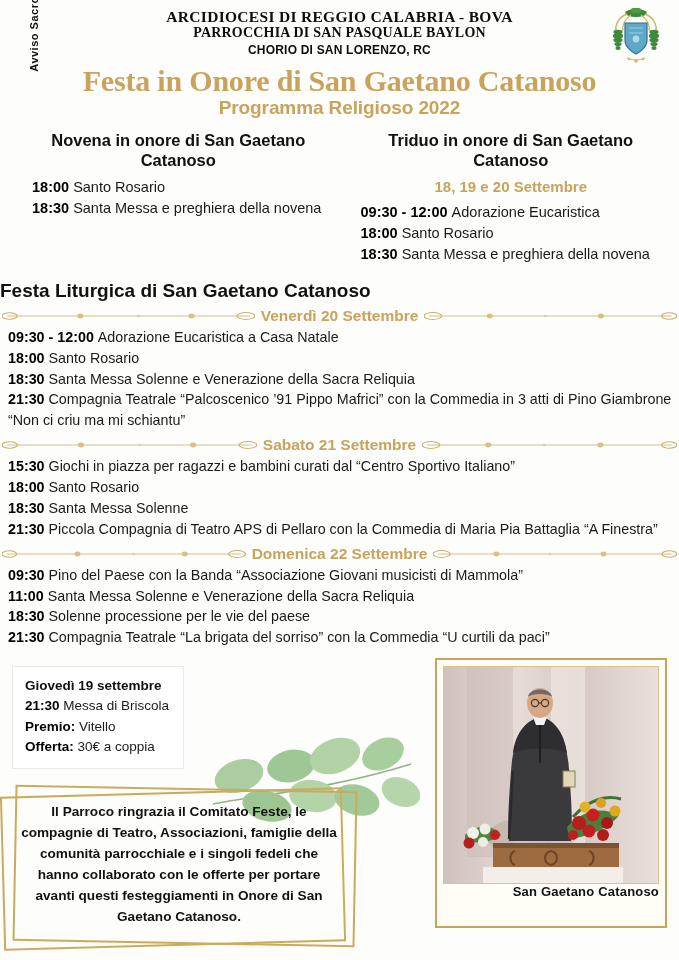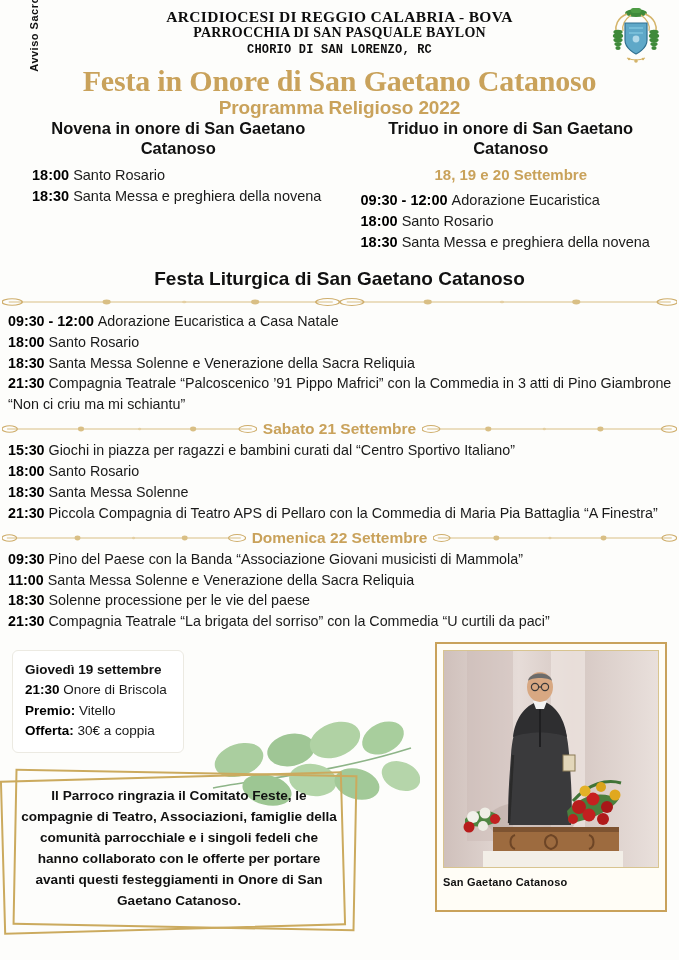--- a/index.html
+++ b/index.html
@@ -49,21 +49,21 @@
   }
   .dio-line2 {
     font-family: "Liberation Serif", serif;
     font-weight: bold;
     font-size: 14px;
     letter-spacing: 0.2px;
     color: #0d0d0d;
     line-height: 1.18;
   }
   .dio-line3 {
-    font-family: Liberation Mono, monospace;
+    font-family: Liberation Sans, sans-serif;
     font-weight: bold;
     font-size: 12px;
     letter-spacing: 0.2px;
     color: #0d0d0d;
     line-height: 1.4;
   }
 
   .main-title {
     font-family: "Liberation Serif", serif;
     font-weight: bold;
@@ -87,20 +87,21 @@
     position: absolute;
     right: 14px;
     top: 4px;
     width: 58px;
     height: 66px;
   }
 
   
   .cols {
     display: flex;
+    margin-top: 12px;
     padding: 0 8px 0 14px;
   }
   .col {
     width: 50%;
     box-sizing: border-box;
   }
   .col.right { padding-left: 8px; }
   .col-head {
     text-align: center;
     font-weight: bold;
@@ -126,21 +127,21 @@
     color: #1a1a1a;
     line-height: 1.48;
   }
   .entry .t {
     font-weight: bold;
     color: #000;
   }
 
   
   .lit-head {
-    text-align: center;
+    text-align: left;
     font-weight: bold;
     font-size: 19px;
     color: #111;
     margin-top: 14px;
   }
 
   
   .divider {
     display: flex;
     align-items: center;
@@ -177,21 +178,21 @@
     height: 290px;
   }
 
   .briscola {
     position: absolute;
     left: 12px;
     top: 8px;
     width: 172px;
     background: #ffffff;
     border: 1px solid #eceae2;
-    border-radius: 6px;
+    border-radius: 0;
     padding: 9px 12px 11px 12px;
     box-sizing: border-box;
   }
   .briscola .b-head {
     font-weight: bold;
     font-size: 13.5px;
     color: #111;
     line-height: 1.5;
   }
   .briscola .entry {
@@ -257,25 +258,24 @@
   .photo-inner {
     width: 100%;
     height: 218px;
     border: 1px solid #d8c490;
     box-sizing: border-box;
     overflow: hidden;
     position: relative;
     background: #d9cfc9;
   }
   .photo-caption {
-    text-align: left;
-    font-weight: bold;
-    font-size: 11px;
+    text-align: right;
+    font-weight: bold;
+    font-size: 13px;
     color: #111;
-    margin-top: 8px;
     letter-spacing: 0.2px;
   }
   .photo-inner svg { display: block; width: 100%; height: 100%; }
 </style>
 </head>
 <body>
 
 <div class="poster">
 
   <div class="side-label">Avviso Sacro</div>
@@ -366,20 +366,21 @@
     <div class="line">
       <svg viewBox="0 0 200 14" preserveAspectRatio="none" xmlns="http://www.w3.org/2000/svg">
         <line x1="4" y1="7" x2="196" y2="7" stroke="#d9bf85" stroke-width="1"></line>
         <ellipse cx="6" cy="7" rx="6" ry="3.2" fill="none" stroke="#cfae6c" stroke-width="1"></ellipse>
         <circle cx="62" cy="7" r="2.4" fill="#d9bf85"></circle>
         <circle cx="108" cy="7" r="1.3" fill="#e4cfa2"></circle>
         <circle cx="150" cy="7" r="2.4" fill="#d9bf85"></circle>
         <ellipse cx="193" cy="7" rx="7" ry="3.4" fill="none" stroke="#cfae6c" stroke-width="1"></ellipse>
       </svg>
     </div>
+    <div class="dlabel">Venerdì 20 Settembre</div>
     <div class="line">
       <svg viewBox="0 0 200 14" preserveAspectRatio="none" xmlns="http://www.w3.org/2000/svg">
         <line x1="4" y1="7" x2="196" y2="7" stroke="#d9bf85" stroke-width="1"></line>
         <ellipse cx="7" cy="7" rx="7" ry="3.4" fill="none" stroke="#cfae6c" stroke-width="1"></ellipse>
         <circle cx="52" cy="7" r="2.4" fill="#d9bf85"></circle>
         <circle cx="96" cy="7" r="1.3" fill="#e4cfa2"></circle>
         <circle cx="140" cy="7" r="2.4" fill="#d9bf85"></circle>
         <ellipse cx="194" cy="7" rx="6" ry="3.2" fill="none" stroke="#cfae6c" stroke-width="1"></ellipse>
       </svg>
     </div>
@@ -486,21 +487,21 @@
       <span>Compagnia Teatrale “La brigata del sorriso” con la Commedia “U curtili da paci”</span>
     </div>
   </div>
 
   <div class="bottom">
 
     <div class="briscola">
       <div class="b-head">Giovedì 19 settembre</div>
       <div class="entry">
         <span class="t">21:30 </span>
-        <span>Onore di Briscola</span>
+        <span>Messa di Briscola</span>
       </div>
       <div class="entry">
         <span class="t">Premio: </span>
         <span>Vitello</span>
       </div>
       <div class="entry">
         <span class="t">Offerta: </span>
         <span>30€ a coppia</span>
       </div>
     </div>

